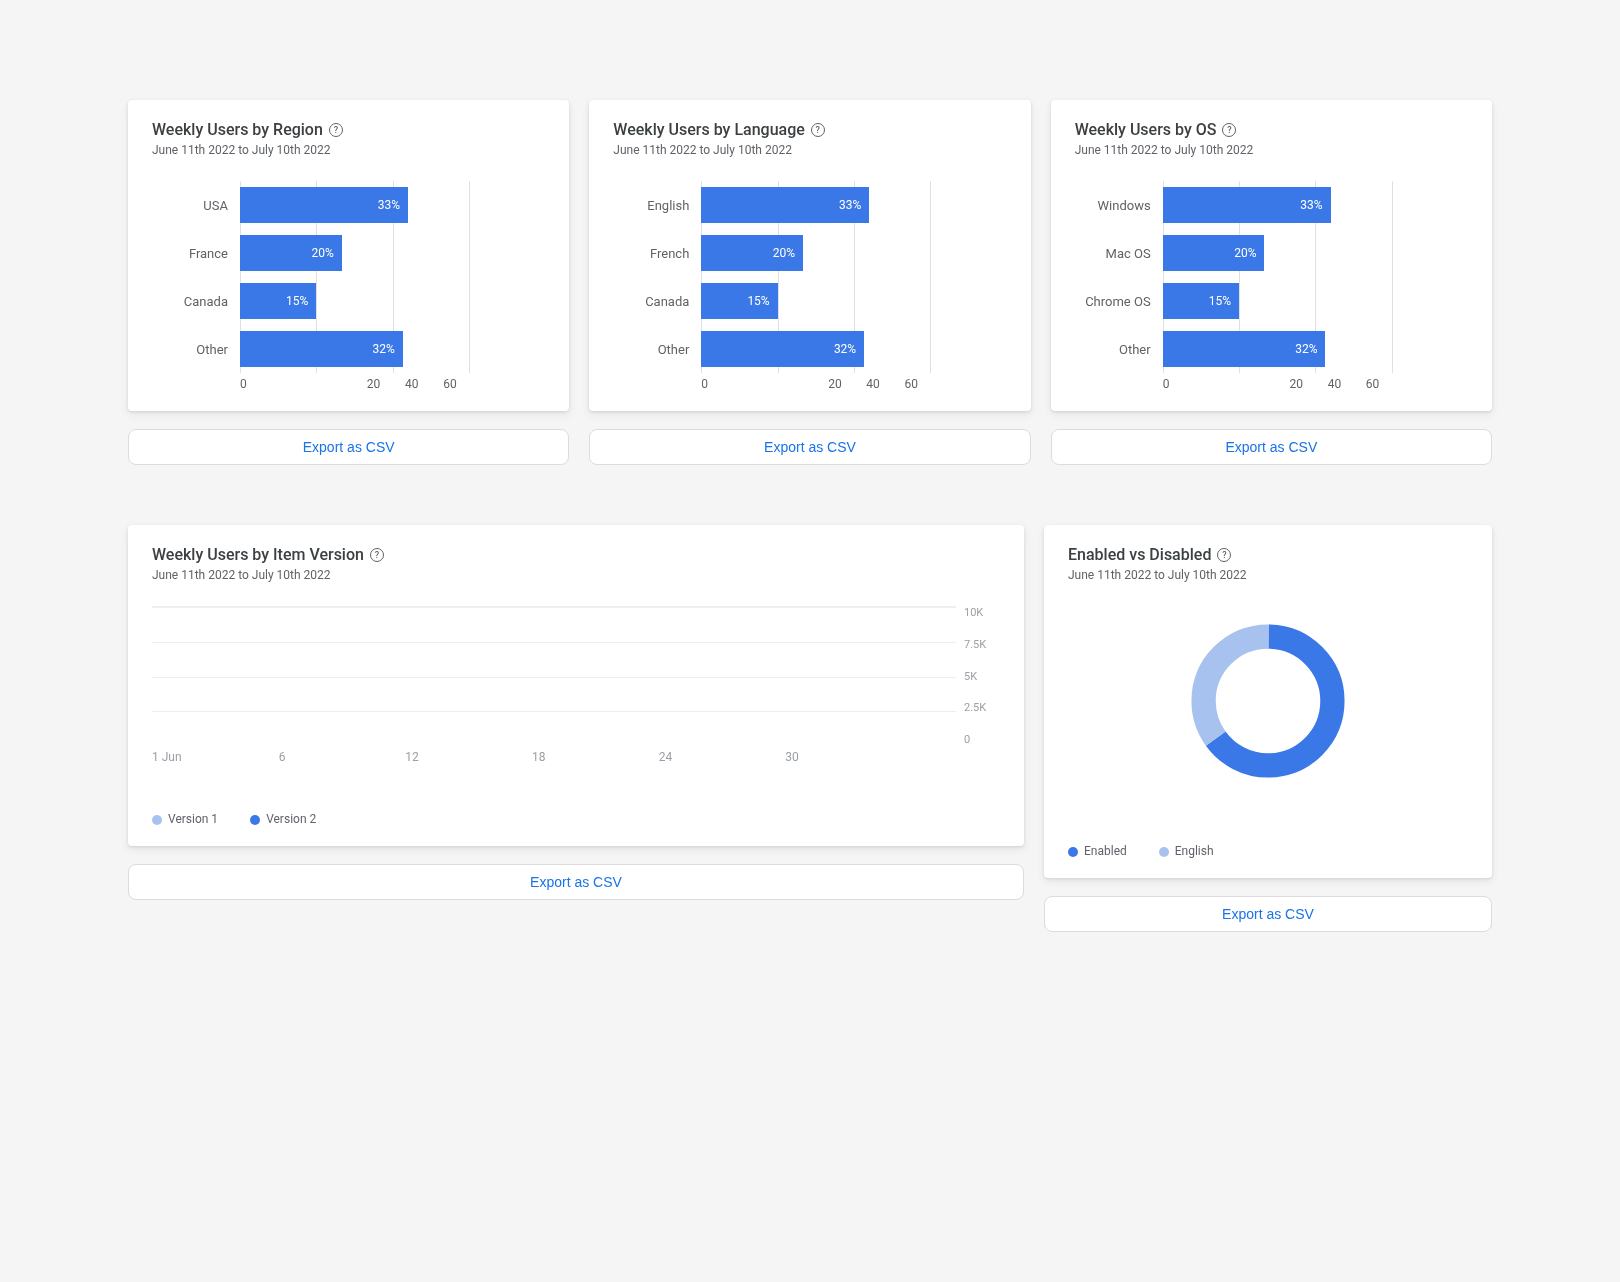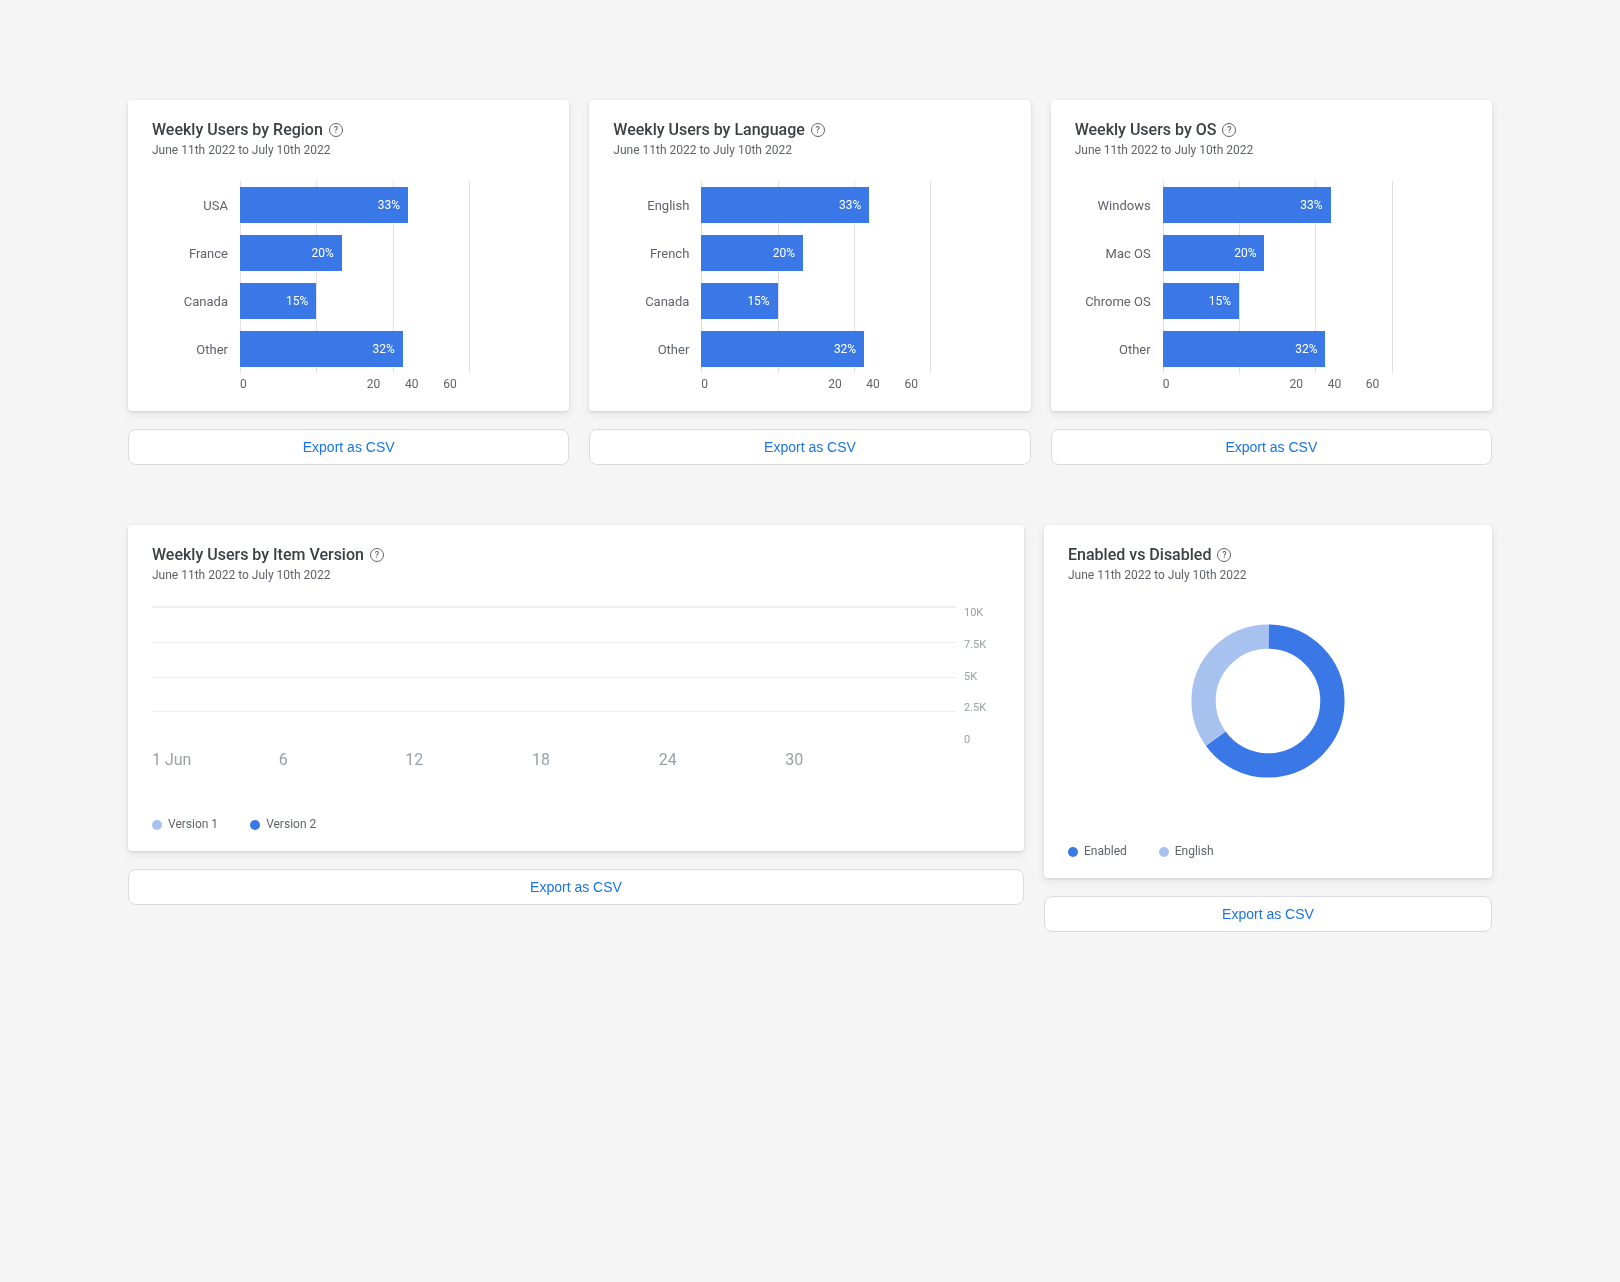--- a/index.html
+++ b/index.html
@@ -81,21 +81,21 @@
 
 .sbar-wrap { display:flex; gap:8px; }
 .sbar-plot { flex:1; position:relative; height:140px; border-top:1px solid #eee; }
 .sbar-grid { position:absolute; inset:0; display:flex; flex-direction:column-reverse; }
 .sbar-gl { border-top:1px solid #eee; flex:1; }
 .sbar-cols { position:absolute; inset:0; display:flex; align-items:flex-end; gap:4px; }
 .sbar-col { flex:1; display:flex; flex-direction:column; justify-content:flex-end; }
 .sbar-v2 { background:#3b78e7; }
 .sbar-v1 { background:#a8c2f0; }
 .sbar-yaxis { width:36px; display:flex; flex-direction:column; justify-content:space-between; text-align:left; color:#9aa0a6; font-size:11px; height:140px; }
-.sbar-xaxis { display:flex; color:#9aa0a6; font-size:16px; margin-top:4px; margin-right:44px; }
+.sbar-xaxis { display:flex; color:#9aa0a6; font-size:12px; margin-top:4px; margin-right:44px; }
 .sbar-xaxis span { flex:1; text-align:left; }
 .legend { display:flex; gap:32px; margin-top:48px; font-size:12px; color:#5f6368; align-items:center; }
 .leg-dot { width:10px; height:10px; border-radius:50%; display:inline-block; margin-right:6px; vertical-align:middle; }
 
 
 .donut-wrap { display:flex; justify-content:center; padding:10px 0 10px; }
 .donut { width:170px; height:170px; }
 </style>
 </head>
 <body>

